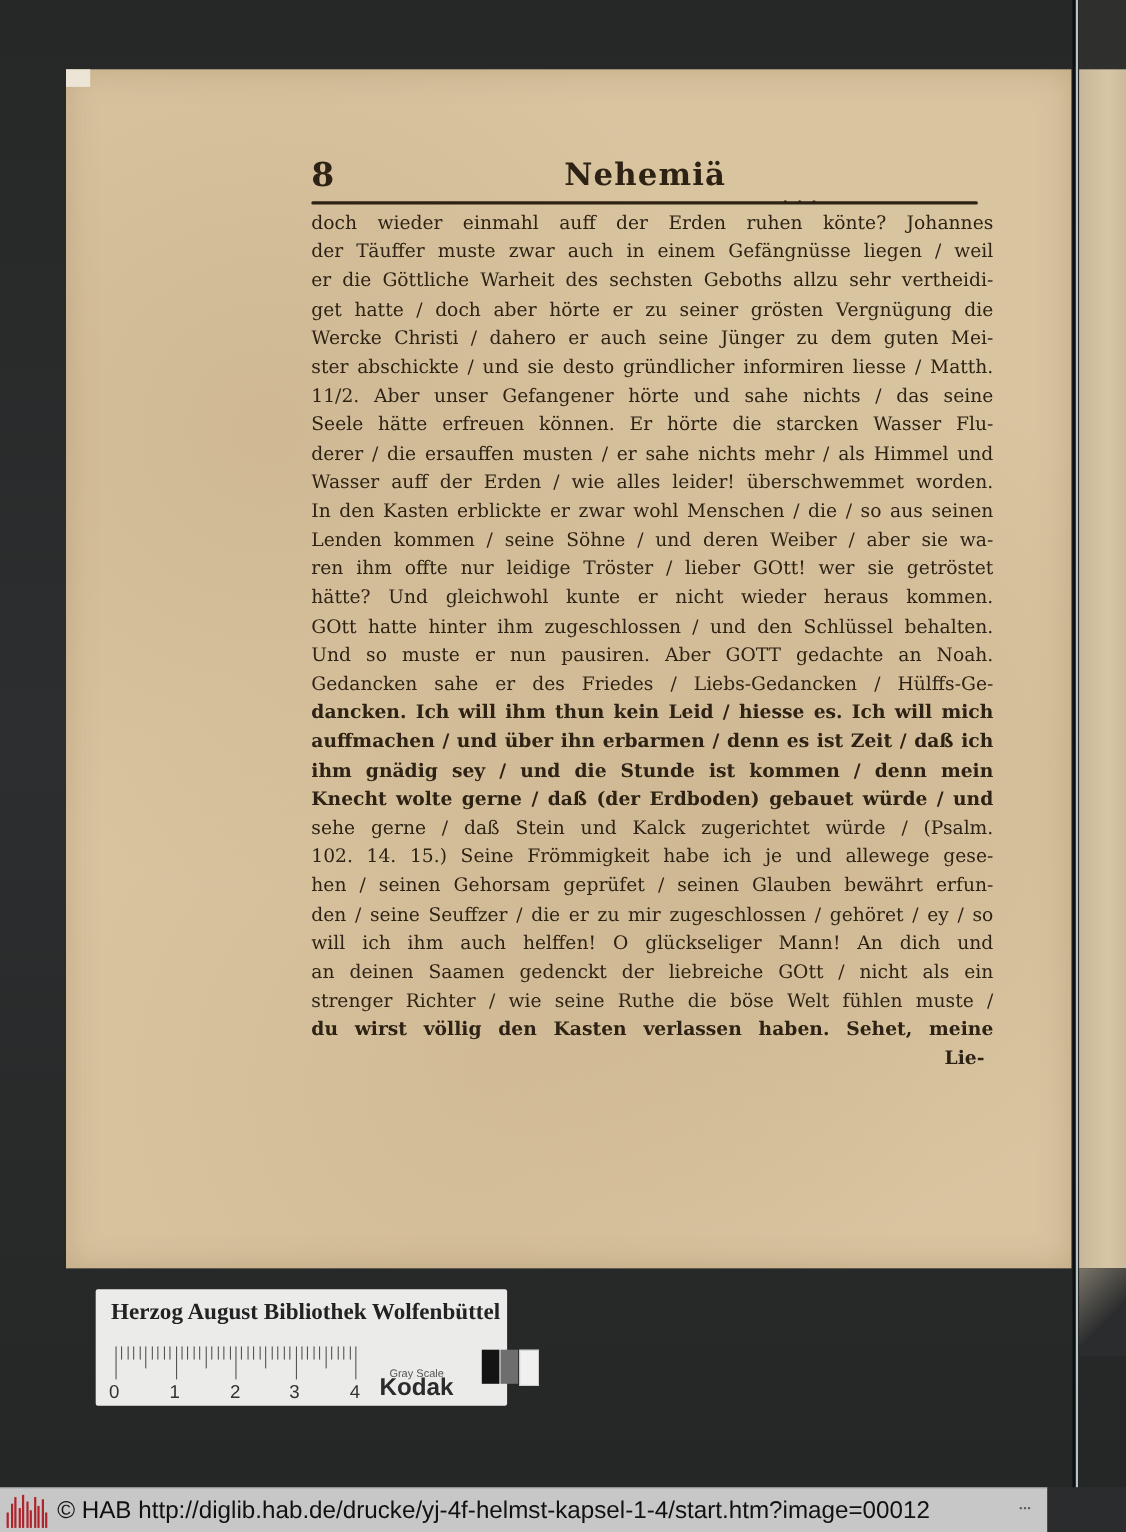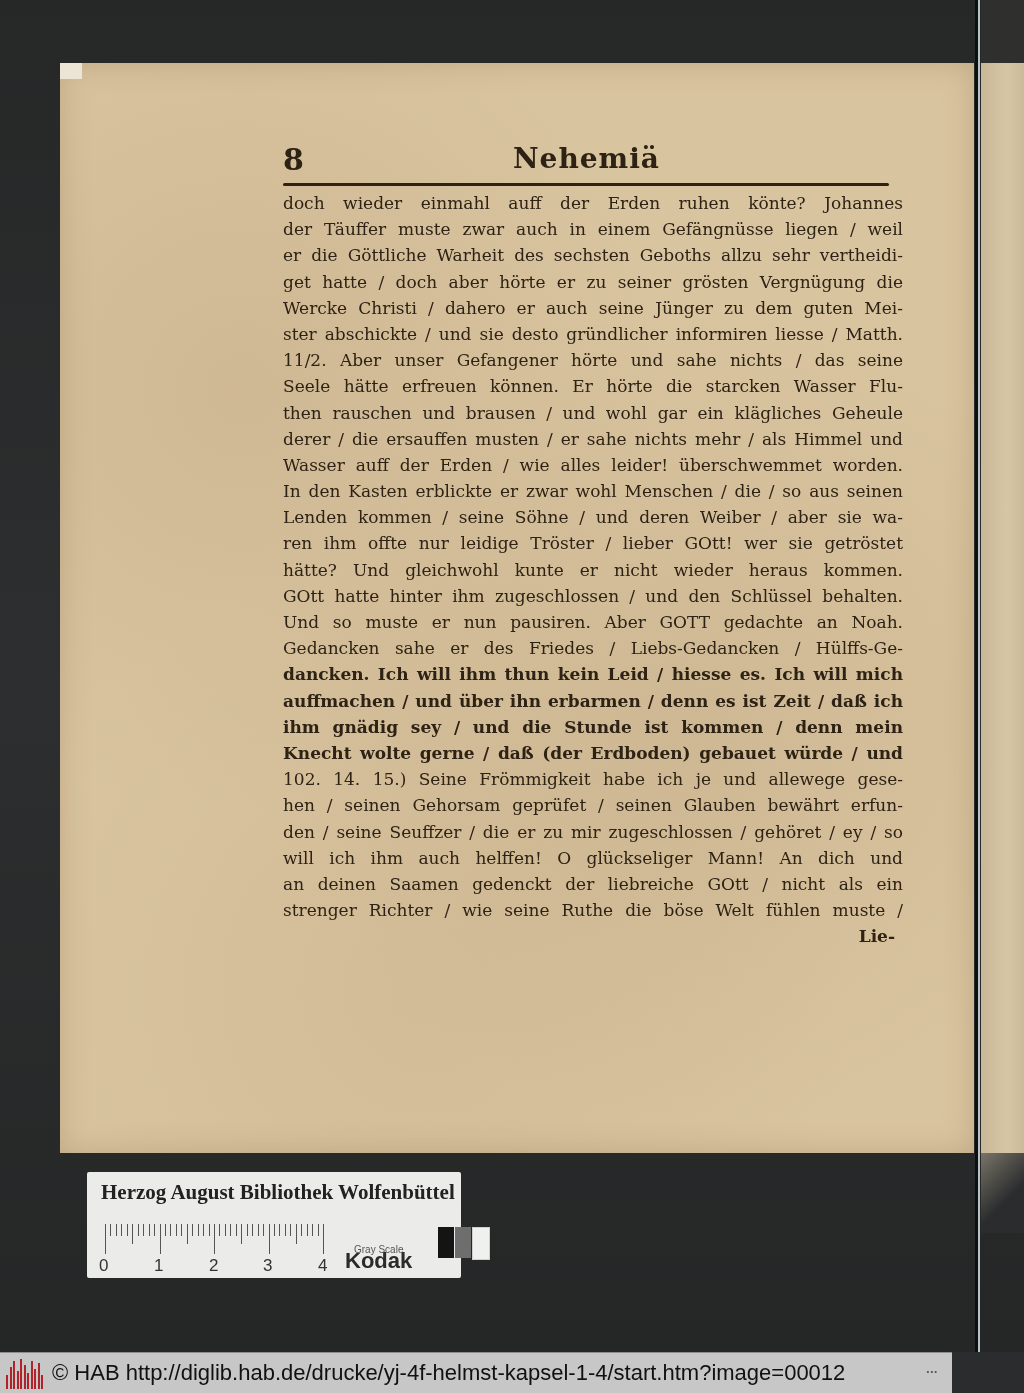--- a/index.html
+++ b/index.html
@@ -91,40 +91,41 @@
   </div>
   <div class="body-lines" id="body-lines">
       <div class="body-line">doch wieder einmahl auff der Erden ruhen könte?   Johannes</div>
       <div class="body-line">der Täuffer muste zwar auch in einem Gefängnüsse liegen / weil</div>
       <div class="body-line">er die Göttliche Warheit des sechsten Geboths allzu sehr vertheidi-</div>
       <div class="body-line">get hatte / doch aber hörte er zu seiner grösten Vergnügung die</div>
       <div class="body-line">Wercke Christi / dahero er auch seine Jünger zu dem guten Mei-</div>
       <div class="body-line">ster abschickte / und sie desto gründlicher informiren liesse / Matth.</div>
       <div class="body-line">11/2.   Aber unser Gefangener hörte und sahe nichts / das seine</div>
       <div class="body-line">Seele hätte erfreuen können.   Er hörte die starcken Wasser Flu-</div>
-      <div class="body-line">then rauschen und brausen / und wohl gar ein klägliches Geheule</div>
       <div class="body-line">derer / die ersauffen musten / er sahe nichts mehr / als Himmel und</div>
       <div class="body-line">Wasser auff der Erden / wie alles leider! überschwemmet worden.</div>
       <div class="body-line">In den Kasten erblickte er zwar wohl Menschen / die / so aus seinen</div>
       <div class="body-line">Lenden kommen / seine Söhne / und deren Weiber / aber sie wa-</div>
       <div class="body-line">ren ihm offte nur leidige Tröster / lieber GOtt! wer sie getröstet</div>
       <div class="body-line">hätte?   Und gleichwohl kunte er nicht wieder heraus kommen.</div>
       <div class="body-line">GOtt hatte hinter ihm zugeschlossen / und den Schlüssel behalten.</div>
       <div class="body-line">Und so muste er nun pausiren.   Aber GOTT gedachte an Noah.</div>
       <div class="body-line">Gedancken sahe er des Friedes / Liebs-Gedancken / Hülffs-Ge-</div>
       <div class="body-line bold">dancken.   Ich will ihm thun kein Leid / hiesse es.   Ich will mich</div>
       <div class="body-line bold">auffmachen / und über ihn erbarmen / denn es ist Zeit / daß ich</div>
       <div class="body-line bold">ihm gnädig sey / und die Stunde ist kommen / denn mein</div>
       <div class="body-line bold">Knecht wolte gerne / daß (der Erdboden) gebauet würde / und</div>
+      <div class="body-line">sehe gerne / daß Stein und Kalck zugerichtet würde / (Psalm.</div>
       <div class="body-line">102. 14. 15.)   Seine Frömmigkeit habe ich je und allewege gese-</div>
       <div class="body-line">hen / seinen Gehorsam geprüfet / seinen Glauben bewährt erfun-</div>
       <div class="body-line">den / seine Seuffzer / die er zu mir zugeschlossen / gehöret / ey / so</div>
       <div class="body-line">will ich ihm auch helffen!   O glückseliger Mann! An dich und</div>
       <div class="body-line">an deinen Saamen gedenckt der liebreiche GOtt / nicht als ein</div>
       <div class="body-line">strenger Richter / wie seine Ruthe die böse Welt fühlen muste /</div>
+      <div class="body-line bold">du wirst völlig den Kasten verlassen haben.   Sehet, meine</div>
       <div class="body-line bold catchword">Lie-</div>
     </div>
 </div>
 
 <div class="target-card">
   <div class="card-title">Herzog August Bibliothek Wolfenbüttel</div>
   <div class="ruler" id="ruler">
       <div class="tick" style="left: 0px; height: 30px;"></div>
       <div class="tick" style="left: 5.45px; height: 12px;"></div>
       <div class="tick" style="left: 10.9px; height: 12px;"></div>

